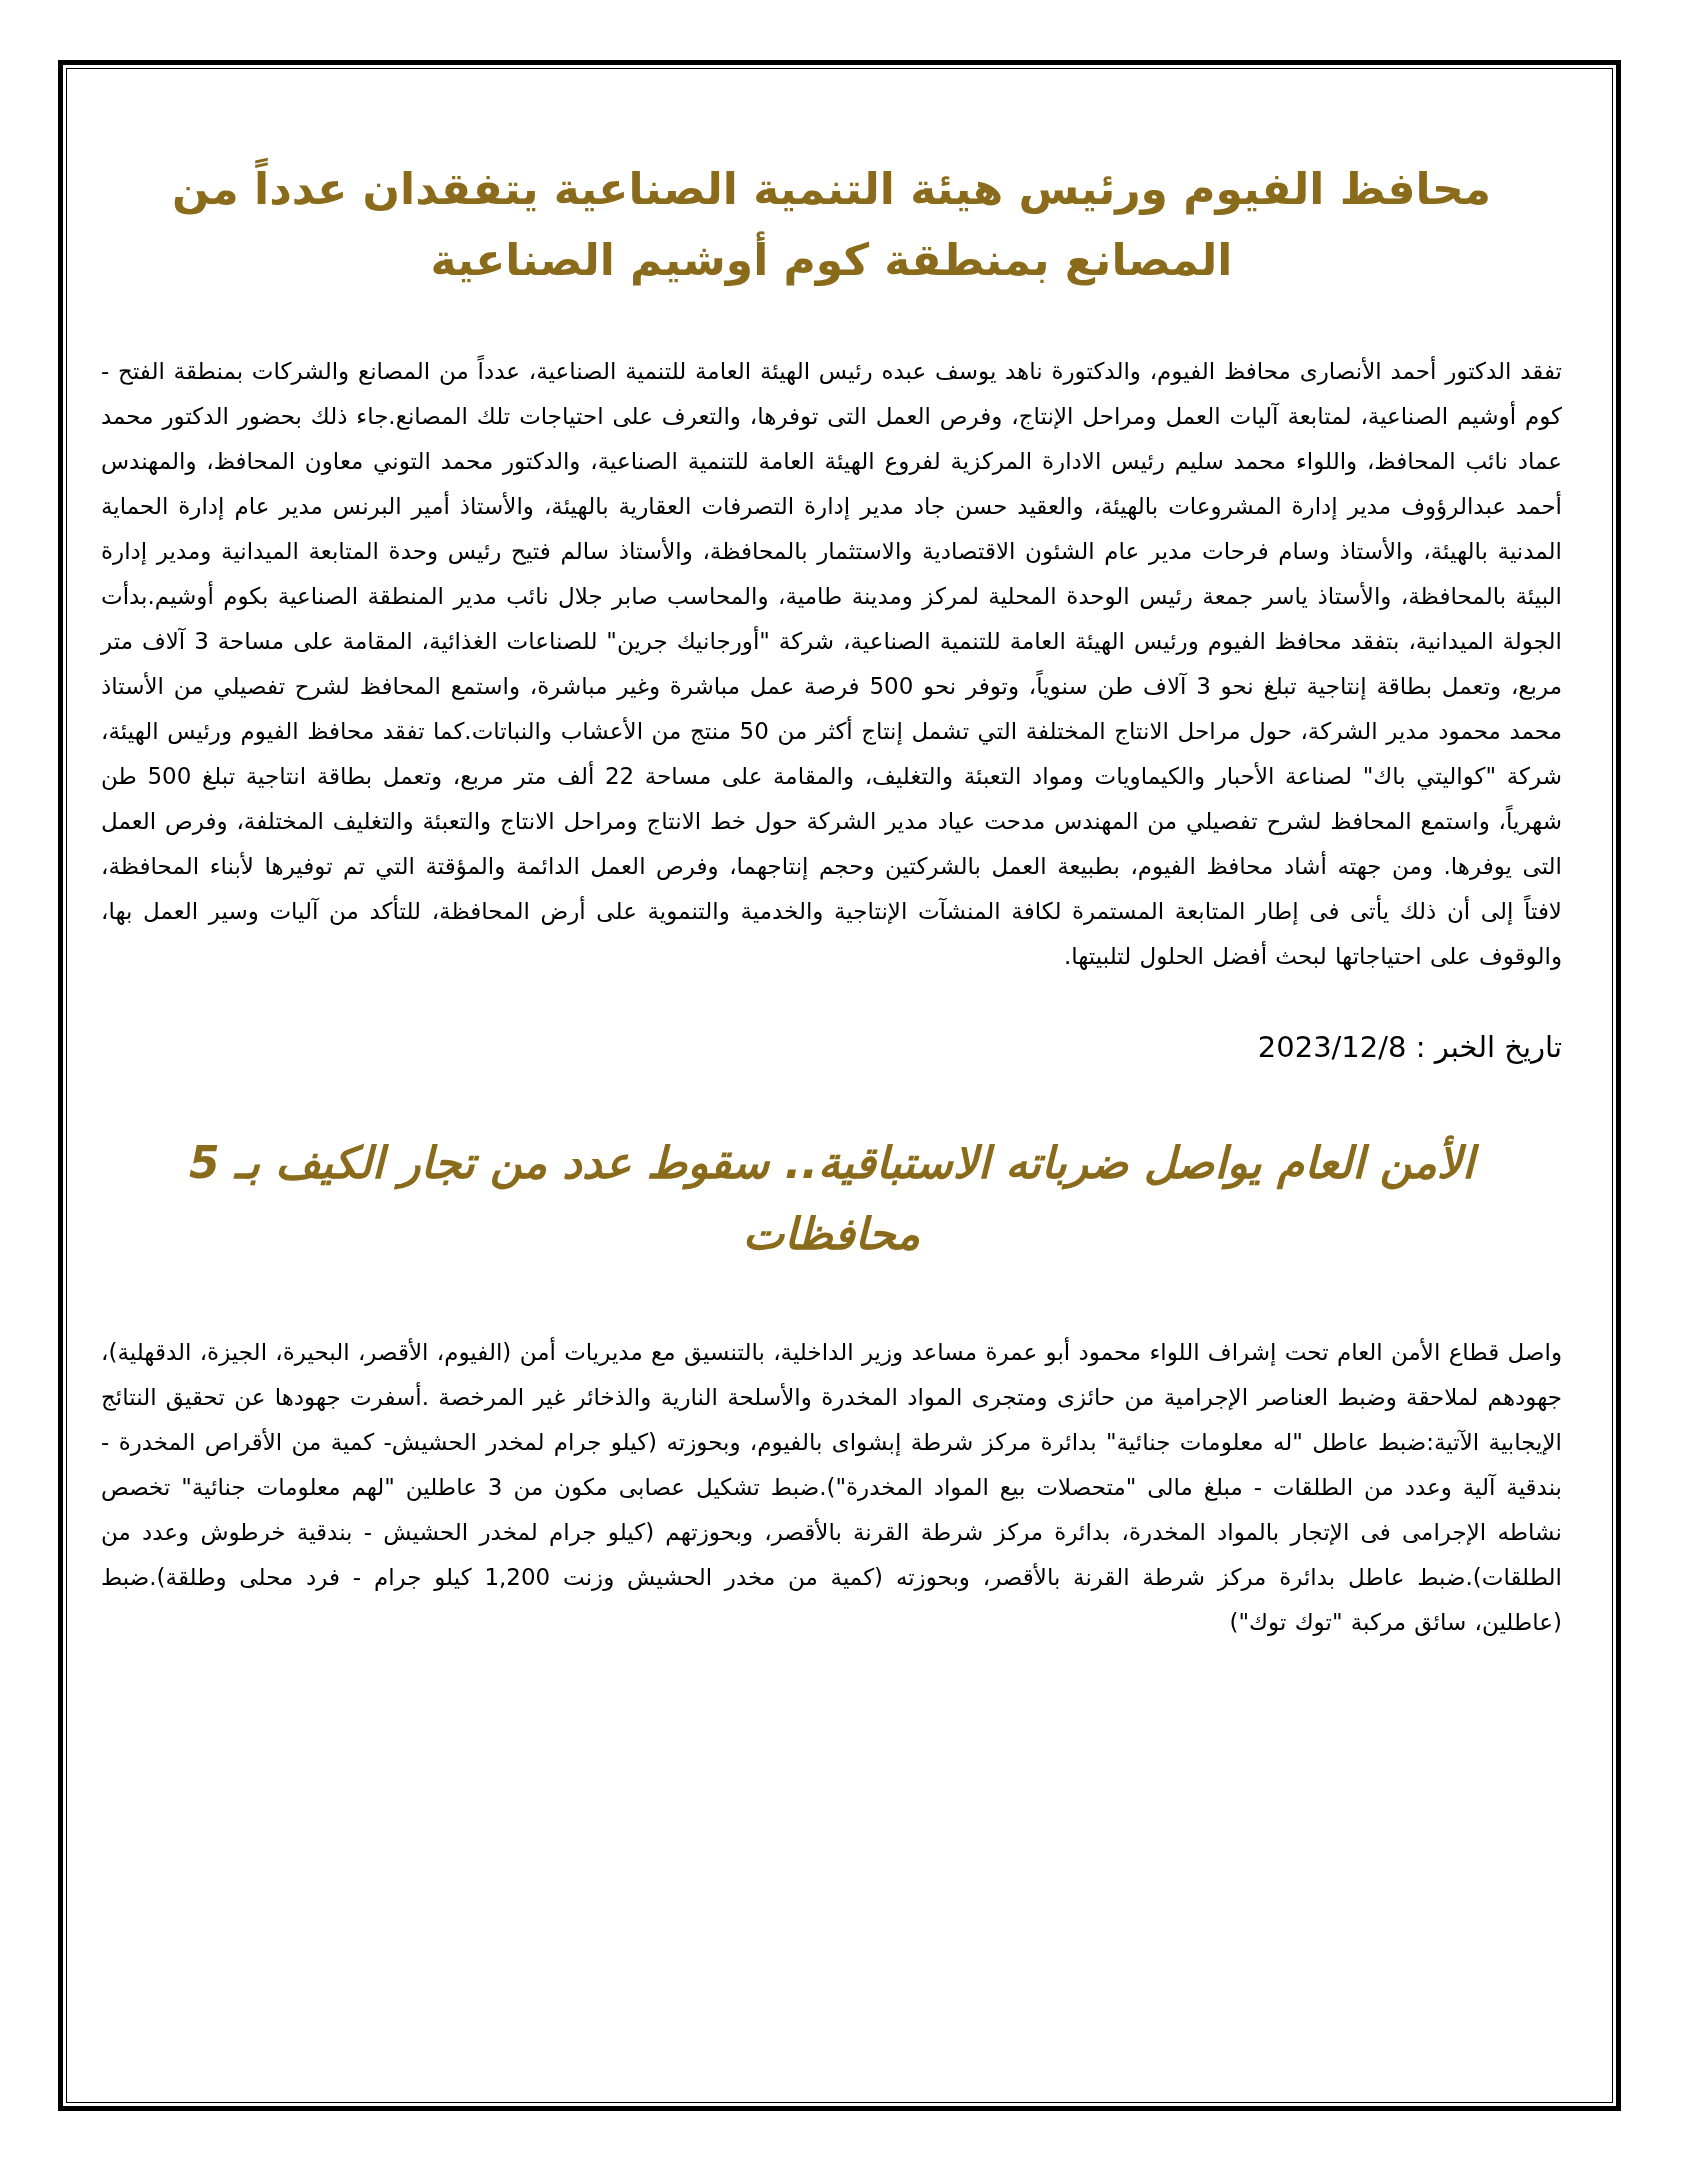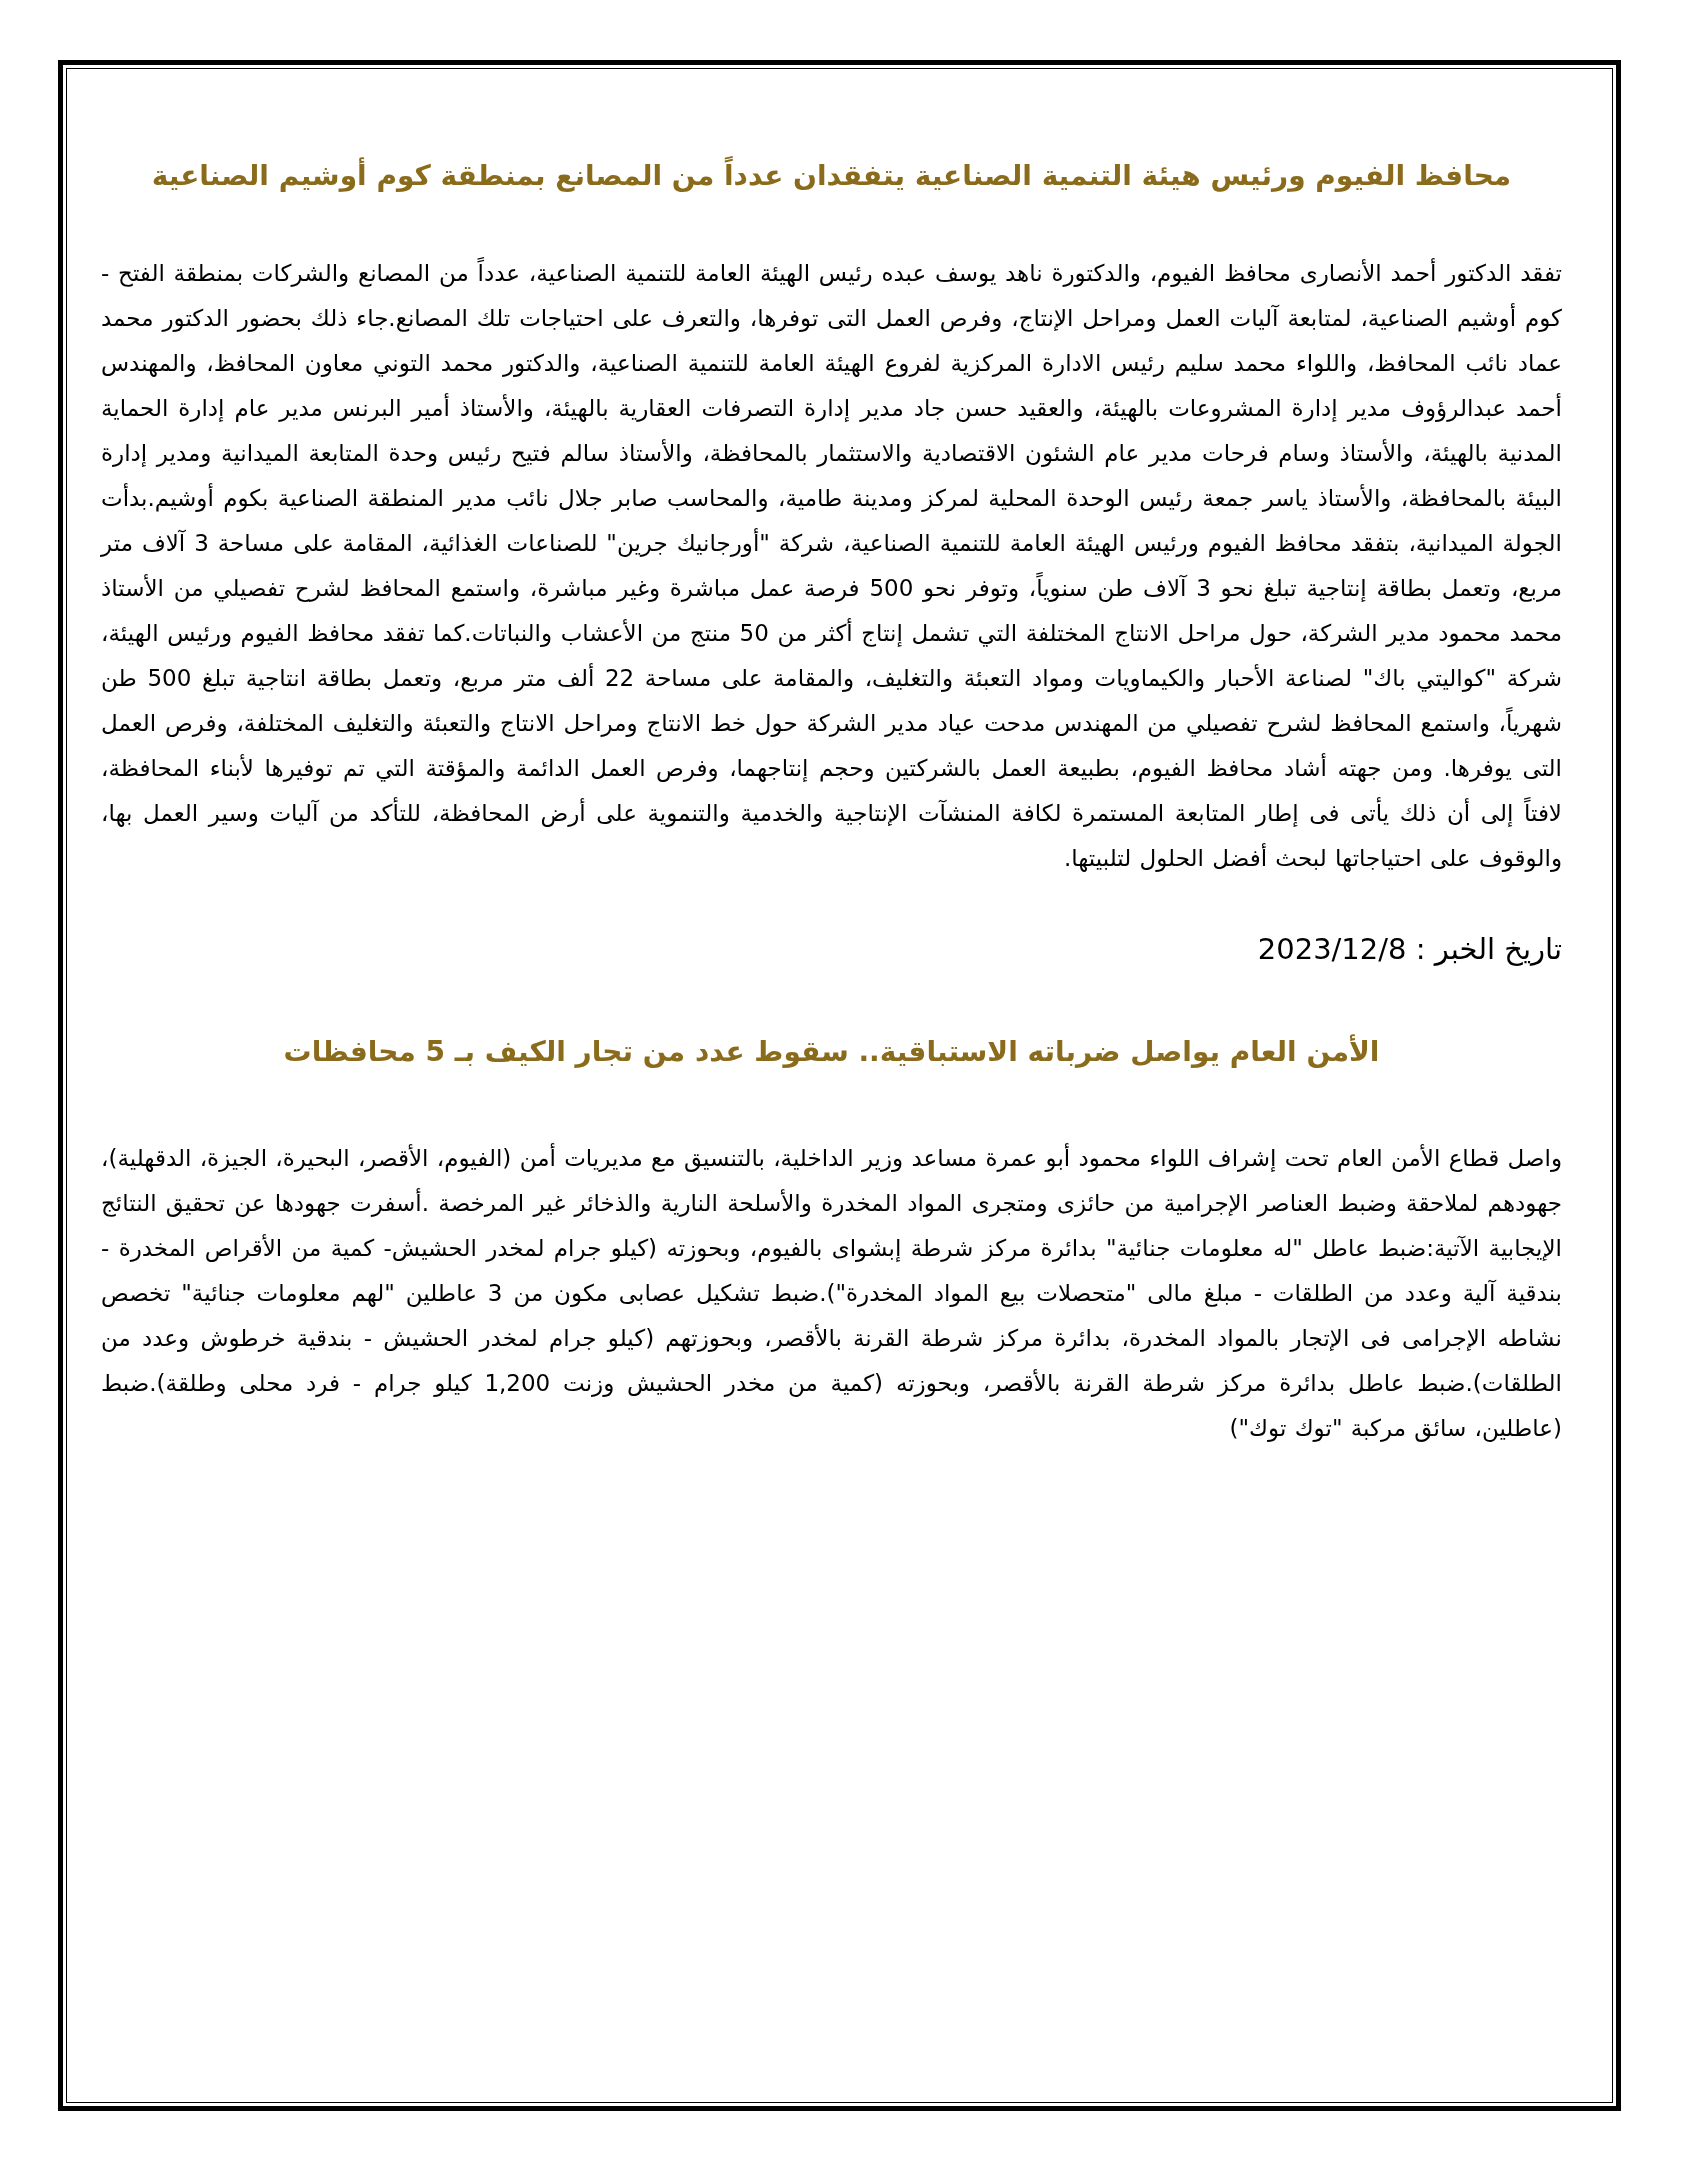--- a/index.html
+++ b/index.html
@@ -29,29 +29,30 @@
     padding: 3px;
   }
   .page-frame-inner {
     width: 100%;
     height: 100%;
     border: 1px solid var(--ink);
     padding: 42px 50px 10px 34px;
     overflow: hidden;
   }
   .headline {
-    font-size: 28px;
+    font-size: 44px;
     font-weight: bold;
     line-height: 1.62;
     text-align: center;
     color: var(--accent);
     margin: 42px 30px 0 30px;
   }
   .headline.second {
     margin-top: 57px;
+    font-style: italic;
   }
   .body-par {
     font-size: 23px;
     line-height: 45px;
     text-align: justify;
     text-justify: inter-word;
     margin: 53px 0 0 0;
     word-spacing: 1px;
   }
   .meta-line {

